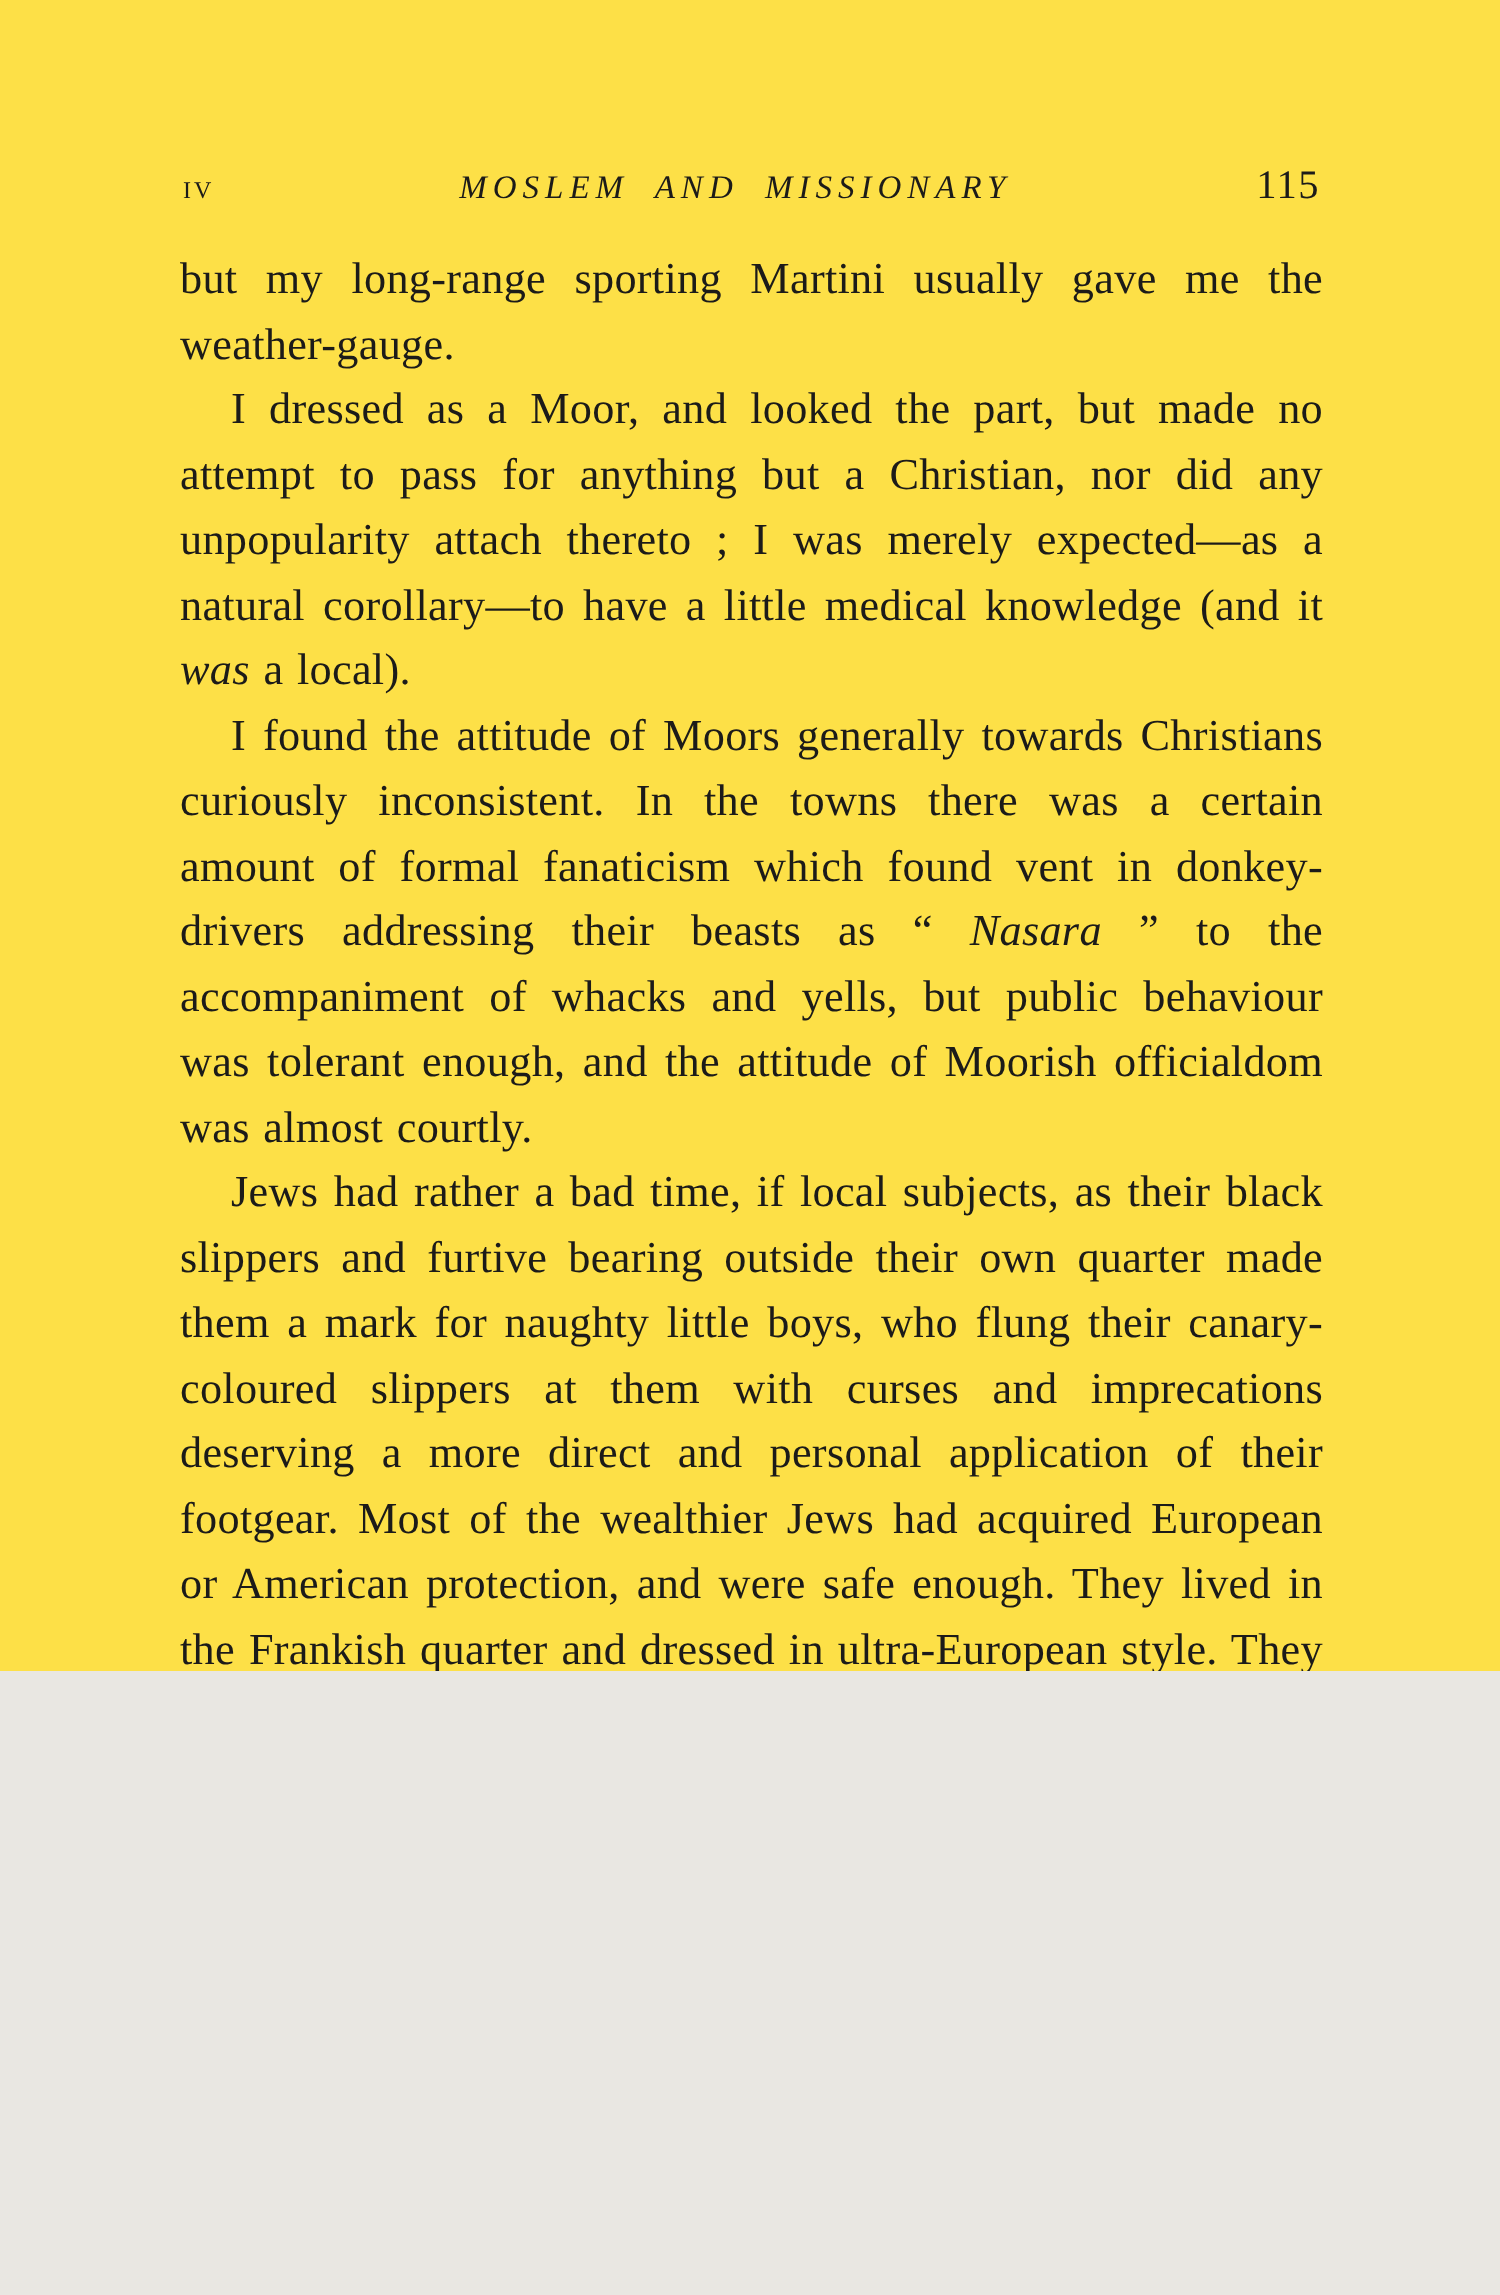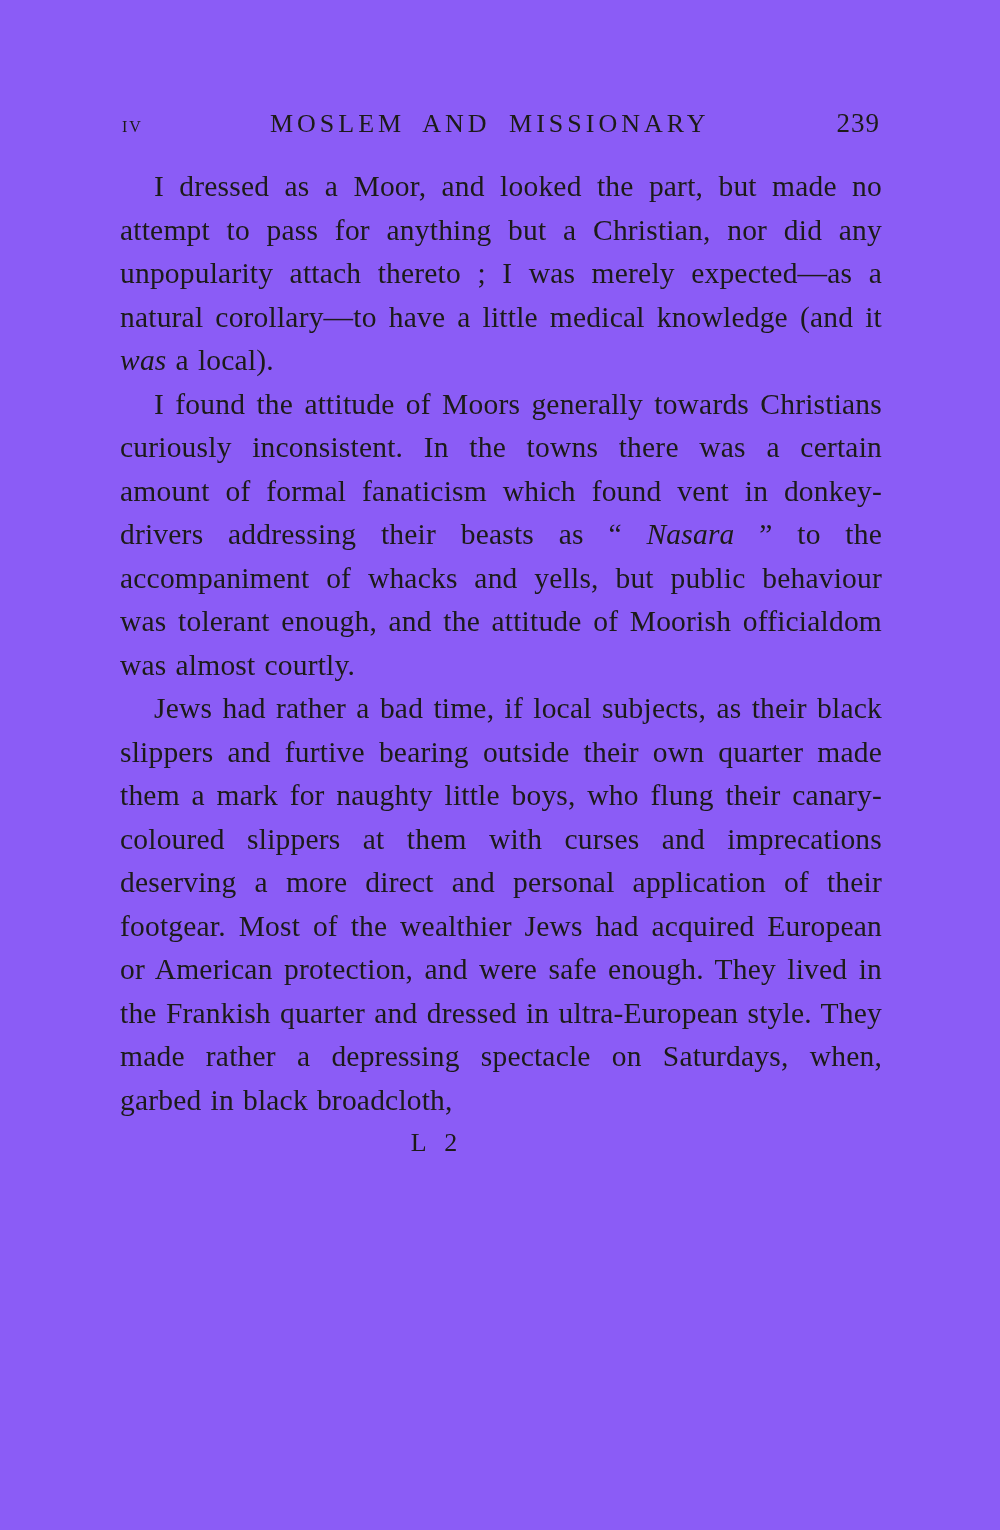--- a/index.html
+++ b/index.html
@@ -3,44 +3,45 @@
 <meta charset="utf-8">
 <style>
   html, body {
     margin: 0;
     padding: 0;
     background: #e9e7e2;
   }
   .page {
     position: relative;
     width: 1000px;
-    height: 1530px;
+    height: 1114px;
     margin: 0 auto;
-    background: #8b5cf6;
+    background: #fde047;
     color: #1c1b19;
     font-family: "Liberation Serif", "DejaVu Serif", serif;
     box-sizing: border-box;
     padding: 108px 118px 0 120px;
   }
   .running-head {
     display: flex;
     align-items: baseline;
     justify-content: space-between;
     margin: 0 2px 26px 2px;
   }
   .chap {
     font-size: 23px;
     letter-spacing: 2px;
     font-variant: small-caps;
     text-transform: lowercase;
   }
   .title {
-    font-size: 26px;
+    font-size: 22px;
     letter-spacing: 4px;
     word-spacing: 8px;
+    font-style: italic;
   }
   .folio {
     font-size: 27px;
     letter-spacing: 1px;
   }
   .text-block p {
     margin: 0;
     font-size: 29.5px;
     line-height: 43.5px;
     text-align: justify;
@@ -62,24 +63,25 @@
   }
 </style>
 </head>
 <body>
 
 <div class="page">
 
   <header class="running-head">
     <span class="chap">IV</span>
     <span class="title">MOSLEM AND MISSIONARY</span>
-    <span class="folio">239</span>
+    <span class="folio">115</span>
   </header>
 
   <main class="text-block" id="paragraphs">
+      <p><span>but my long-range sporting Martini usually gave me the weather-gauge.</span></p>
       <p class="indent"><span>I dressed as a Moor, and looked the part, but made no attempt to pass for anything but a Christian, nor did any unpopularity attach thereto ; I was merely expected—as a natural corollary—to have a little medical knowledge (and it </span><em>was</em><span> a local).</span></p>
       <p class="indent"><span>I found the attitude of Moors generally towards Christians curiously inconsistent.  In the towns there was a certain amount of formal fanaticism which found vent in donkey-drivers addressing their beasts as “ </span><em>Nasara</em><span> ” to the accompaniment of whacks and yells, but public behaviour was tolerant enough, and the attitude of Moorish officialdom was almost courtly.</span></p>
       <p class="indent"><span>Jews had rather a bad time, if local subjects, as their black slippers and furtive bearing outside their own quarter made them a mark for naughty little boys, who flung their canary-coloured slippers at them with curses and imprecations deserving a more direct and personal application of their footgear.  Most of the wealthier Jews had acquired European or American protection, and were safe enough.  They lived in the Frankish quarter and dressed in ultra-European style.  They made rather a depressing spectacle on Saturdays, when, garbed in black broadcloth,</span></p>
     </main>
 
   <footer>
     <div class="sig-line">
       <span>L 2</span>
     </div>
   </footer>

